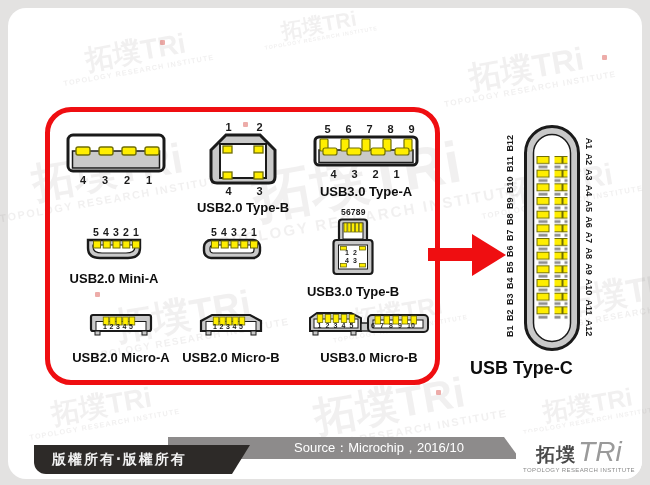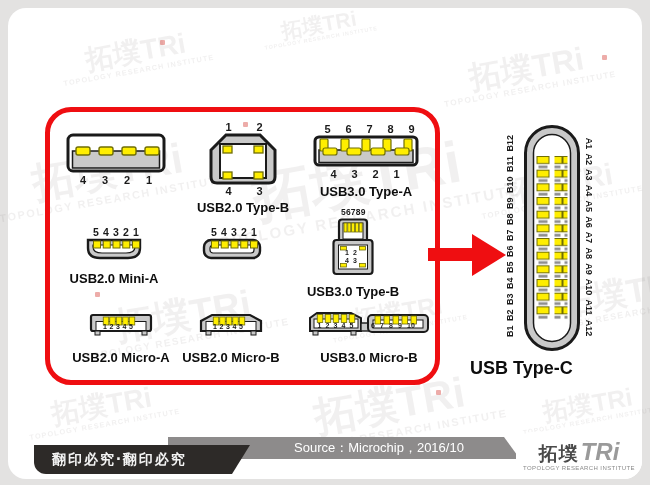--- a/index.html
+++ b/index.html
@@ -55,21 +55,21 @@
           clip-path:polygon(0 0,calc(100% - 16px) 0,100% 100%,0 100%);
           color:#fff;font-size:13px;line-height:22px;text-align:center;padding-left:70px;box-sizing:border-box;}
   .f-dark{position:absolute;left:26px;bottom:5px;width:216px;height:29px;background:#2d2a28;z-index:5;
           clip-path:polygon(0 0,100% 0,calc(100% - 18px) 100%,0 100%);border-bottom-left-radius:12px;
           color:#f2f2f2;font-size:14px;font-weight:bold;letter-spacing:2px;line-height:29px;
           padding-left:18px;box-sizing:border-box;}
   .f-logo{position:absolute;right:0;bottom:0;width:126px;height:47px;background:#fff;z-index:6;
           border-radius:16px 0 0 0;display:flex;flex-direction:column;align-items:center;justify-content:center;}
   .logo-row{display:flex;align-items:baseline;line-height:1;}
   .logo-cjk{font-size:19px;font-weight:bold;color:#4a4a4a;letter-spacing:1px;}
-  .logo-latin{font-size:24px;font-weight:bold;font-style:italic;color:#9a9a9a;margin-left:2px;position:relative;}
+  .logo-latin{font-size:28px;font-weight:normal;font-style:italic;color:#9a9a9a;margin-left:2px;position:relative;}
   .logo-cap{font-size:6px;color:#8a8a8a;letter-spacing:0.4px;margin-top:1px;white-space:nowrap;}
 </style>
 </head>
 <body>
 
 <div class="wm-layer">
   <div class="wm" style="left:60px;top:38px;font-size:28px"><span>拓墣TRi</span><span class="wm-cap">TOPOLOGY RESEARCH INSTITUTE</span></div>
   <div class="wm" style="left:262px;top:14px;font-size:21px"><span>拓墣TRi</span><span class="wm-cap">TOPOLOGY RESEARCH INSTITUTE</span></div>
   <div class="wm" style="left:440px;top:52px;font-size:32px"><span>拓墣TRi</span><span class="wm-cap">TOPOLOGY RESEARCH INSTITUTE</span></div>
   <div class="wm" style="left:-6px;top:150px;font-size:42px"><span>拓墣TRi</span><span class="wm-cap">TOPOLOGY RESEARCH INSTITUTE</span></div>
@@ -355,21 +355,21 @@
     <rect x="2.5" y="2.5" width="53" height="223" rx="26.5" fill="#c9c9c9" stroke="#1a1a1a" stroke-width="3"></rect>
     <rect x="10.5" y="10.5" width="37" height="207" rx="18.5" fill="#fff" stroke="#1a1a1a" stroke-width="1.5"></rect>
     <rect x="13.5" y="32" width="13" height="164" fill="url(#tcpins)"></rect>
     <rect x="31.5" y="32" width="13" height="164" fill="url(#tcpins)"></rect>
   </svg>
   <div class="tc-lbl tc-b">B1 B2 B3 B4 B5 B6 B7 B8 B9 B10 B11 B12</div>
   <div class="tc-lbl tc-a">A1 A2 A3 A4 A5 A6 A7 A8 A9 A10 A11 A12</div>
   <div class="tc-name">USB Type-C</div>
 
   <div class="f-gray">Source：Microchip，2016/10</div>
-  <div class="f-dark">翻印必究‧翻印必究</div>
+  <div class="f-dark">版權所有‧版權所有</div>
   <div class="f-logo">
     <div class="logo-row">
       <span class="logo-cjk">拓墣</span>
       <span class="logo-latin">TRi</span>
     </div>
     <div class="logo-cap">TOPOLOGY RESEARCH INSTITUTE</div>
   </div>
 
 </div>
 

